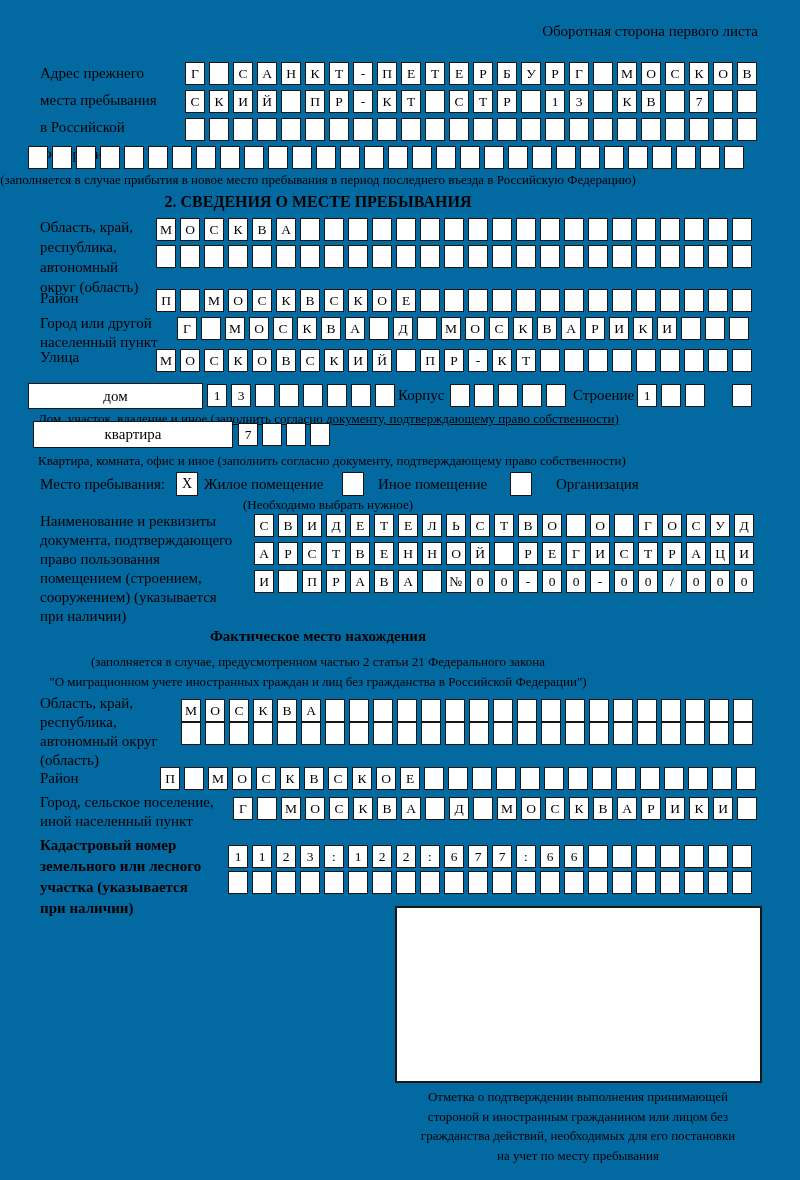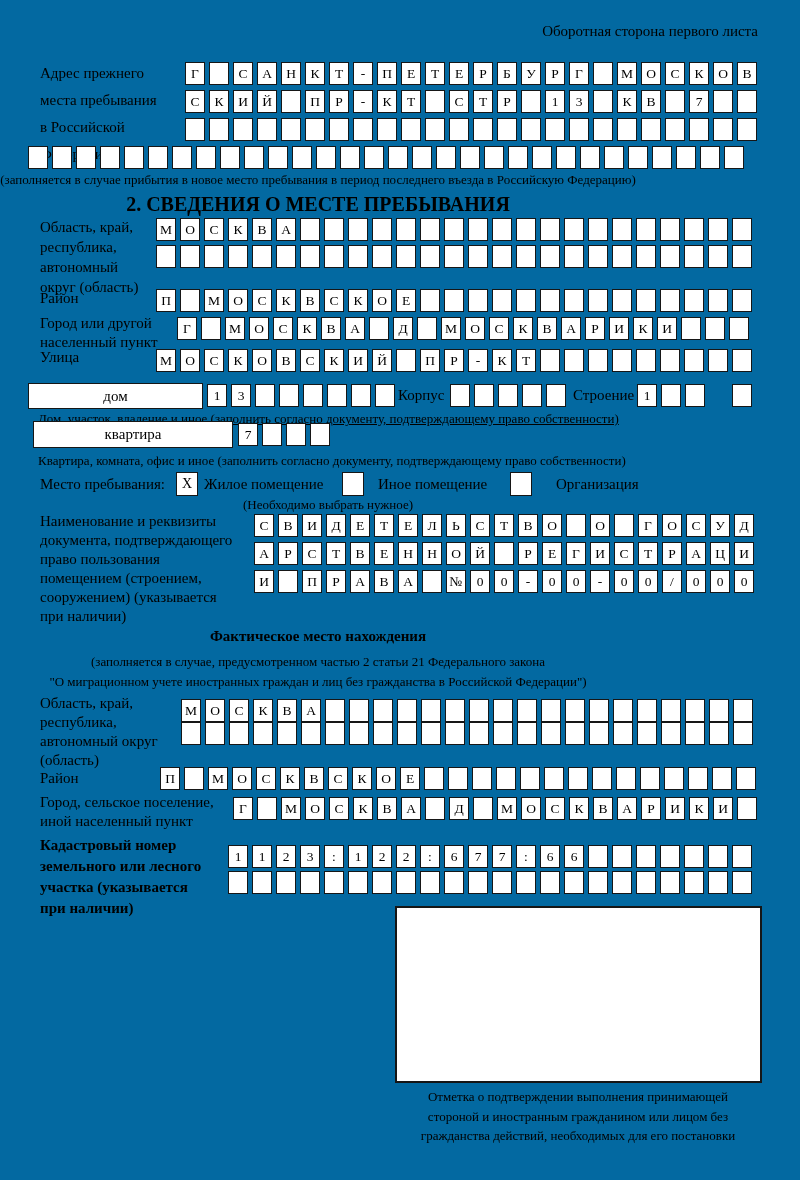--- a/index.html
+++ b/index.html
@@ -146,21 +146,21 @@
       <span class="cell"></span>
       <span class="cell"></span>
       <span class="cell"></span>
       <span class="cell"></span>
       <span class="cell"></span>
       <span class="cell"></span>
       <span class="cell"></span>
     </div>
   <div class="cap center" style="top:172px;">(заполняется в случае прибытия в новое место пребывания в период последнего въезда в Российскую Федерацию)</div>
 
-  <div class="cap center bold" style="top:193px;font-size:20px;">2. СВЕДЕНИЯ О МЕСТЕ ПРЕБЫВАНИЯ</div>
+  <div class="cap center bold" style="top:193px;font-size:16px;">2. СВЕДЕНИЯ О МЕСТЕ ПРЕБЫВАНИЯ</div>
 
   <div class="lbl lbl20" style="left:40px;top:217px;">
     <div>Область, край,</div>
     <div>республика,</div>
     <div>автономный</div>
     <div>округ (область)</div>
   </div>
   <div class="row" style="left:156px;top:218px;">
       <span class="cell">М</span>
       <span class="cell">О</span>
@@ -605,15 +605,16 @@
       <span class="cell"></span>
       <span class="cell"></span>
       <span class="cell"></span>
     </div>
 
   <div class="stamp" style="left:395px;top:906px;width:367px;height:177px;"></div>
   <div class="capblock" style="left:378px;top:1087px;width:400px;">
     <div>Отметка о подтверждении выполнения принимающей</div>
     <div>стороной и иностранным гражданином или лицом без</div>
     <div>гражданства действий, необходимых для его постановки</div>
+    <div>на учет по месту пребывания</div>
   </div>
 
 </div>
 
 </body></html>

